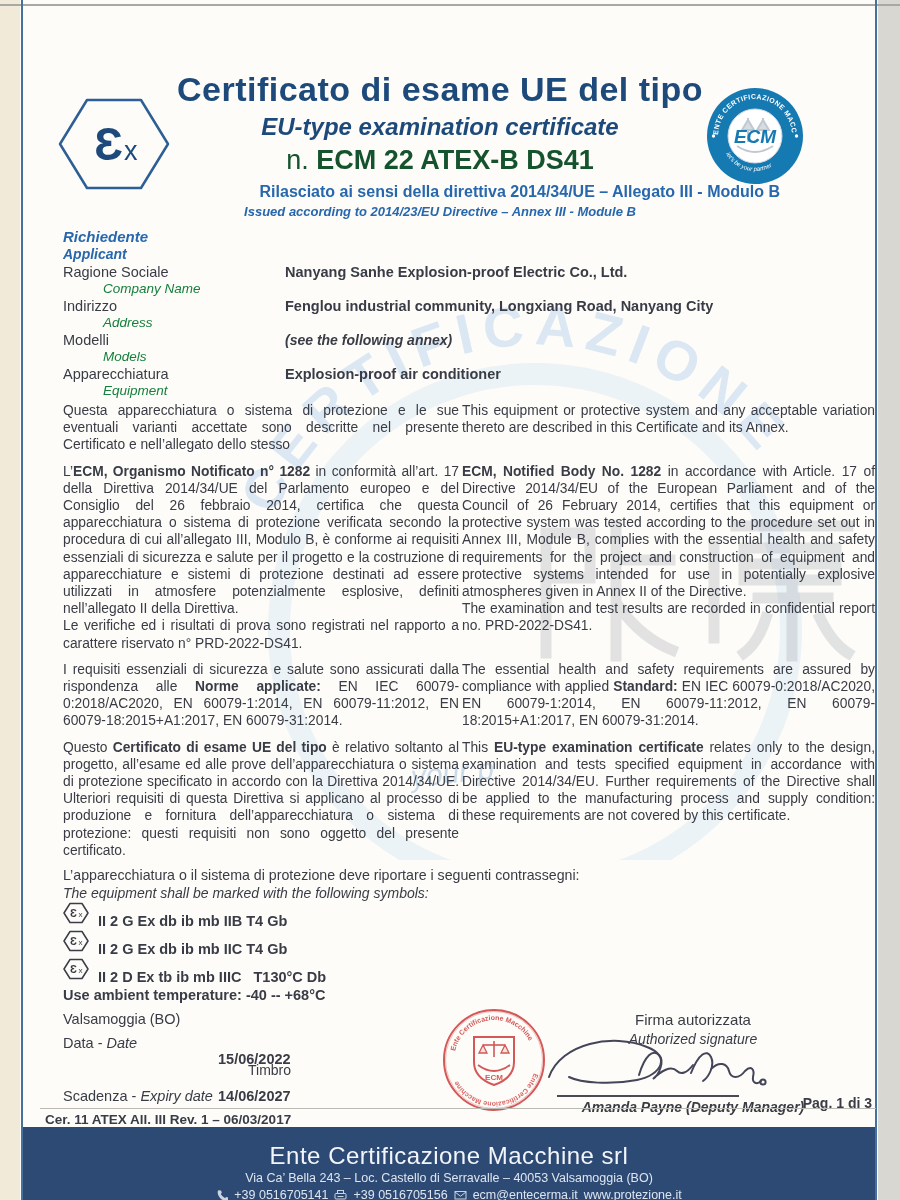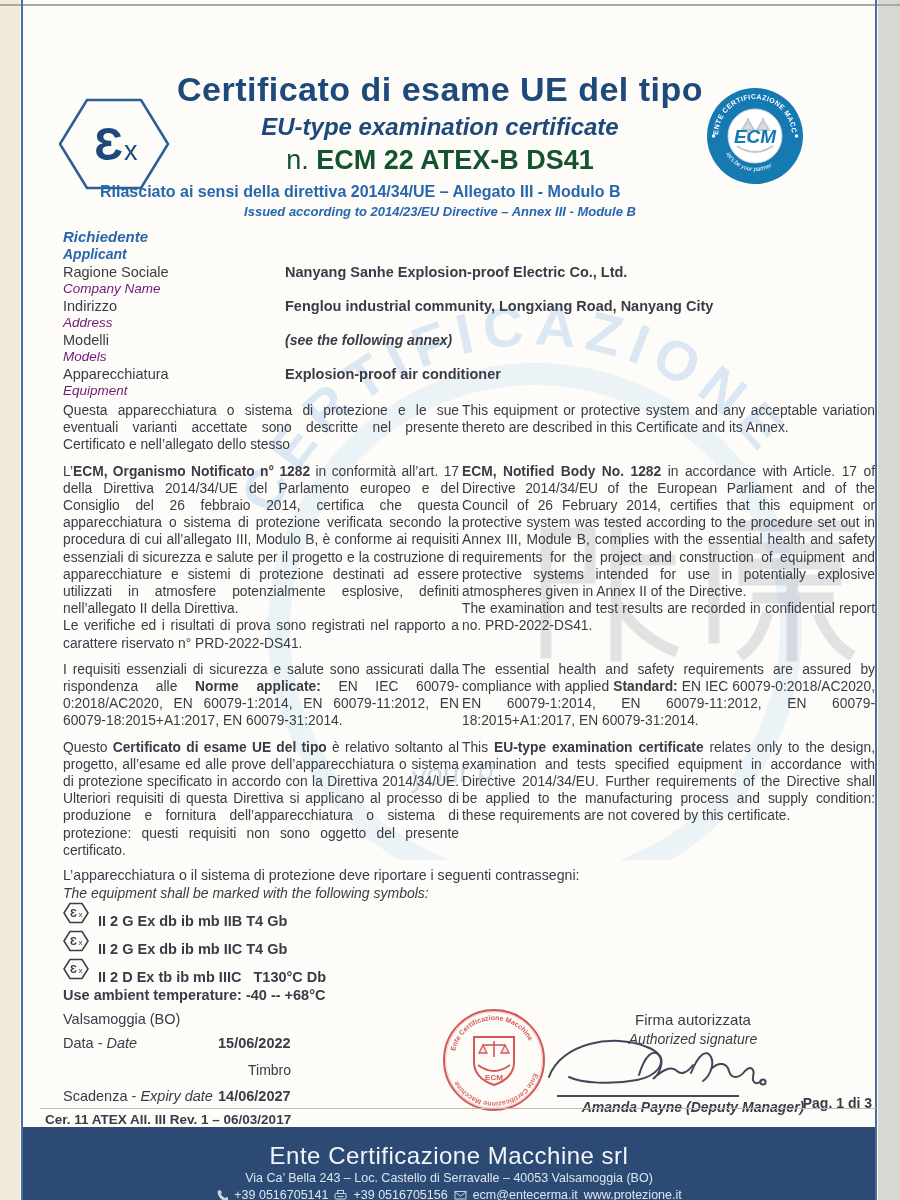--- a/index.html
+++ b/index.html
@@ -16,51 +16,51 @@
   .border-right { position:absolute; left:875px; top:0; width:2px; height:1200px; background:#46719f; }
   .topline { position:absolute; left:0; top:4px; width:900px; height:2px; background:#a9a8a4; }
 
   .watermark { position:absolute; left:90px; top:300px; }
 
   .header-title { position:absolute; left:100px; top:70px;  width:680px; text-align:center; font-size:34px; font-weight:600; color:#1d4a7a; letter-spacing:.5px; }
   .header-sub   { position:absolute; left:100px; top:113px; width:680px; text-align:center; font-size:24px; font-weight:600; font-style:italic; color:#1d4a7a; }
   .header-cert  { position:absolute; left:100px; top:145px; width:680px; text-align:center; font-size:27px; color:#14532d; }
   .header-cert .prefix { font-weight:400; }
   .header-cert .num    { font-weight:800; }
-  .issued-it { position:absolute; left:100px; top:183px; width:680px; text-align:left; font-size:16px;   font-weight:700; color:#2767ae; }
+  .issued-it { position:absolute; left:100px; top:183px; width:680px; text-align:right; font-size:16px;   font-weight:700; color:#2767ae; }
   .issued-en { position:absolute; left:100px; top:204px; width:680px; text-align:center; font-size:13px; font-weight:700; font-style:italic; color:#2767ae; }
   .ex-logo  { position:absolute; left:58px;  top:96px; }
   .ecm-logo { position:absolute; left:705px; top:86px; }
 
   .applicant { position:absolute; left:63px; top:228px; width:812px; }
   .app-heading { height:36px; }
   .h-it { font-size:15px; font-weight:700; font-style:italic; color:#2767ae; line-height:18px; }
   .h-en { font-size:14px; font-weight:700; font-style:italic; color:#2767ae; line-height:17px; }
   .app-row { position:relative; height:34px; }
   .lbl-it { font-size:14.5px; line-height:17px; }
-  .lbl-en { font-size:13.5px; font-style:italic; line-height:16px; color:#701a75; }
+  .lbl-en { font-size:13.5px; font-style:italic; line-height:16px; color:#15803d;margin-left:40px; }
   .app-value { position:absolute; left:222px; top:0; width:570px; font-size:14.5px; font-weight:600; }
   .app-row.annex .app-value { font-style:italic; font-size:14px; }
 
   .flow { position:absolute; left:63px; top:402px; width:812px; }
   .cols { display:grid; grid-template-columns:396px 413px; column-gap:3px; row-gap:9px; margin-bottom:7px; }
   .para { font-size:13.8px; line-height:17.2px; text-align:justify; white-space:pre-line; }
   .para .seg-b { font-weight:700; }
 
   .mark-intro-it { font-size:14.2px; line-height:18px; }
   .mark-intro-en { font-size:14px; font-style:italic; line-height:18px; }
   .mark-row { display:flex; align-items:center; height:26px; margin-top:2px; }
   .mark-row svg { margin-right:9px; transform:translateY(-4px); }
   .mark-text { font-size:14.5px; font-weight:700; padding-top:7px; }
   .ambient { font-size:14.5px; font-weight:700; margin-top:1px; }
 
   .issue { position:relative; height:114px; margin-top:8px; }
   .place    { position:absolute; left:0; top:0;  font-size:14.5px; }
   .date-row { position:absolute; left:0; top:24px; font-size:14.5px; }
-  .date-val { position:absolute; left:155px; top:24px; font-size:14.5px; font-weight:600; }
+  .date-val { position:absolute; left:155px; top:40px; font-size:14.5px; font-weight:600; }
   .timbro   { position:absolute; left:185px; top:51px; font-size:14px; }
   .exp-row  { position:absolute; left:0; top:77px; font-size:14.5px; }
   .exp-val  { position:absolute; left:155px; top:77px; font-size:14.5px; font-weight:600; }
   .lab-en   { font-style:italic; }
   .stamp    { position:absolute; left:378px; top:-4px; }
   .sig-title-it { position:absolute; left:460px; top:0;    width:340px; text-align:center; font-size:15px; }
   .sig-title-en { position:absolute; left:460px; top:20px; width:340px; text-align:center; font-size:14px; font-style:italic; }
   .sig-svg  { position:absolute; left:478px; top:14px; }
   .sig-line { position:absolute; left:494px; top:84px; width:182px; border-top:2px solid #4a4a55; }
   .sig-name { position:absolute; left:450px; top:88px; width:360px; text-align:center; font-size:14px; font-style:italic; font-weight:600; }

